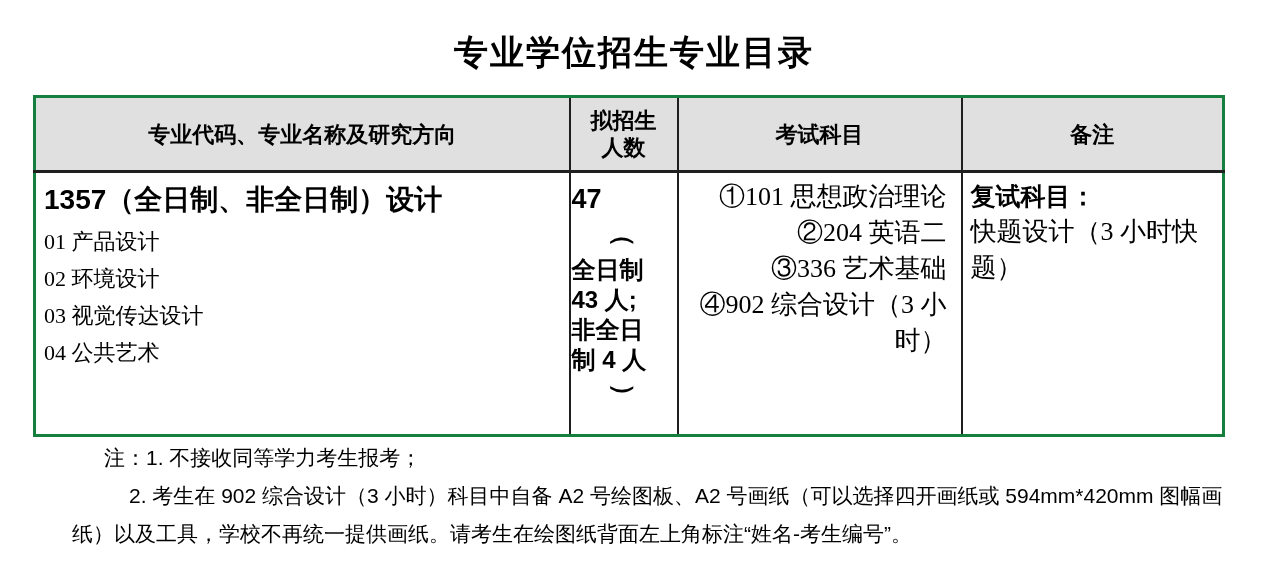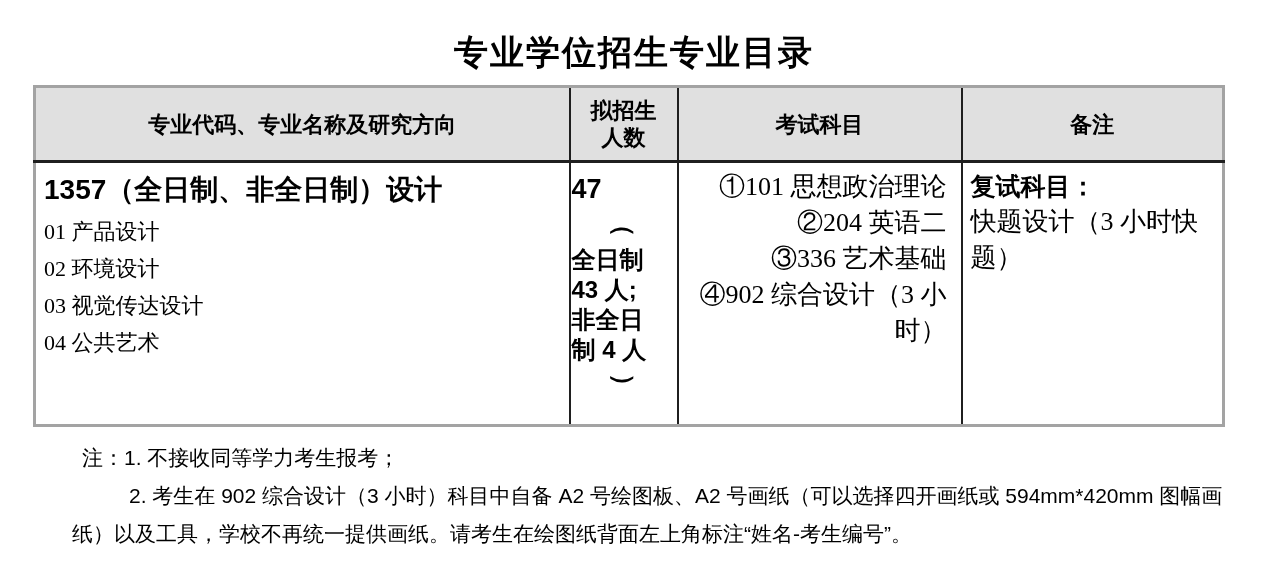--- a/index.html
+++ b/index.html
@@ -19,25 +19,25 @@
     width: 100%;
     text-align: center;
     font-family: "Liberation Sans", sans-serif;
     font-weight: 700;
     font-size: 34px;
     letter-spacing: 2px;
   }
   table.catalog {
     position: absolute;
     left: 33px;
-    top: 85px;
+    top: 95px;
     width: 1189px;
     border-collapse: collapse;
     table-layout: fixed;
-    border: 3px solid #a3a3a3;
+    border: 3px solid #15803d;
   }
   table.catalog th, table.catalog td {
     border: 2px solid #1f1f1f;
   }
   table.catalog thead th {
     background: #e0e0e0;
     height: 70px;
     font-family: "Liberation Sans", sans-serif;
     font-weight: 700;
     font-size: 22px;
@@ -101,21 +101,21 @@
     font-size: 26px;
     line-height: 36px;
   }
 
   .note {
     position: absolute;
     font-family: "Liberation Sans", sans-serif;
     font-size: 21px;
     white-space: nowrap;
   }
-  .note-1 { left: 82px;  top: 444px; }
+  .note-1 { left: 104px;  top: 444px; }
   .note-2 { left: 129px; top: 482px; }
   .note-3 { left: 72px;  top: 520px; }
 </style>
 </head>
 <body>
 
 <div class="doc">
 
   <div class="page-title">专业学位招生专业目录</div>
 

